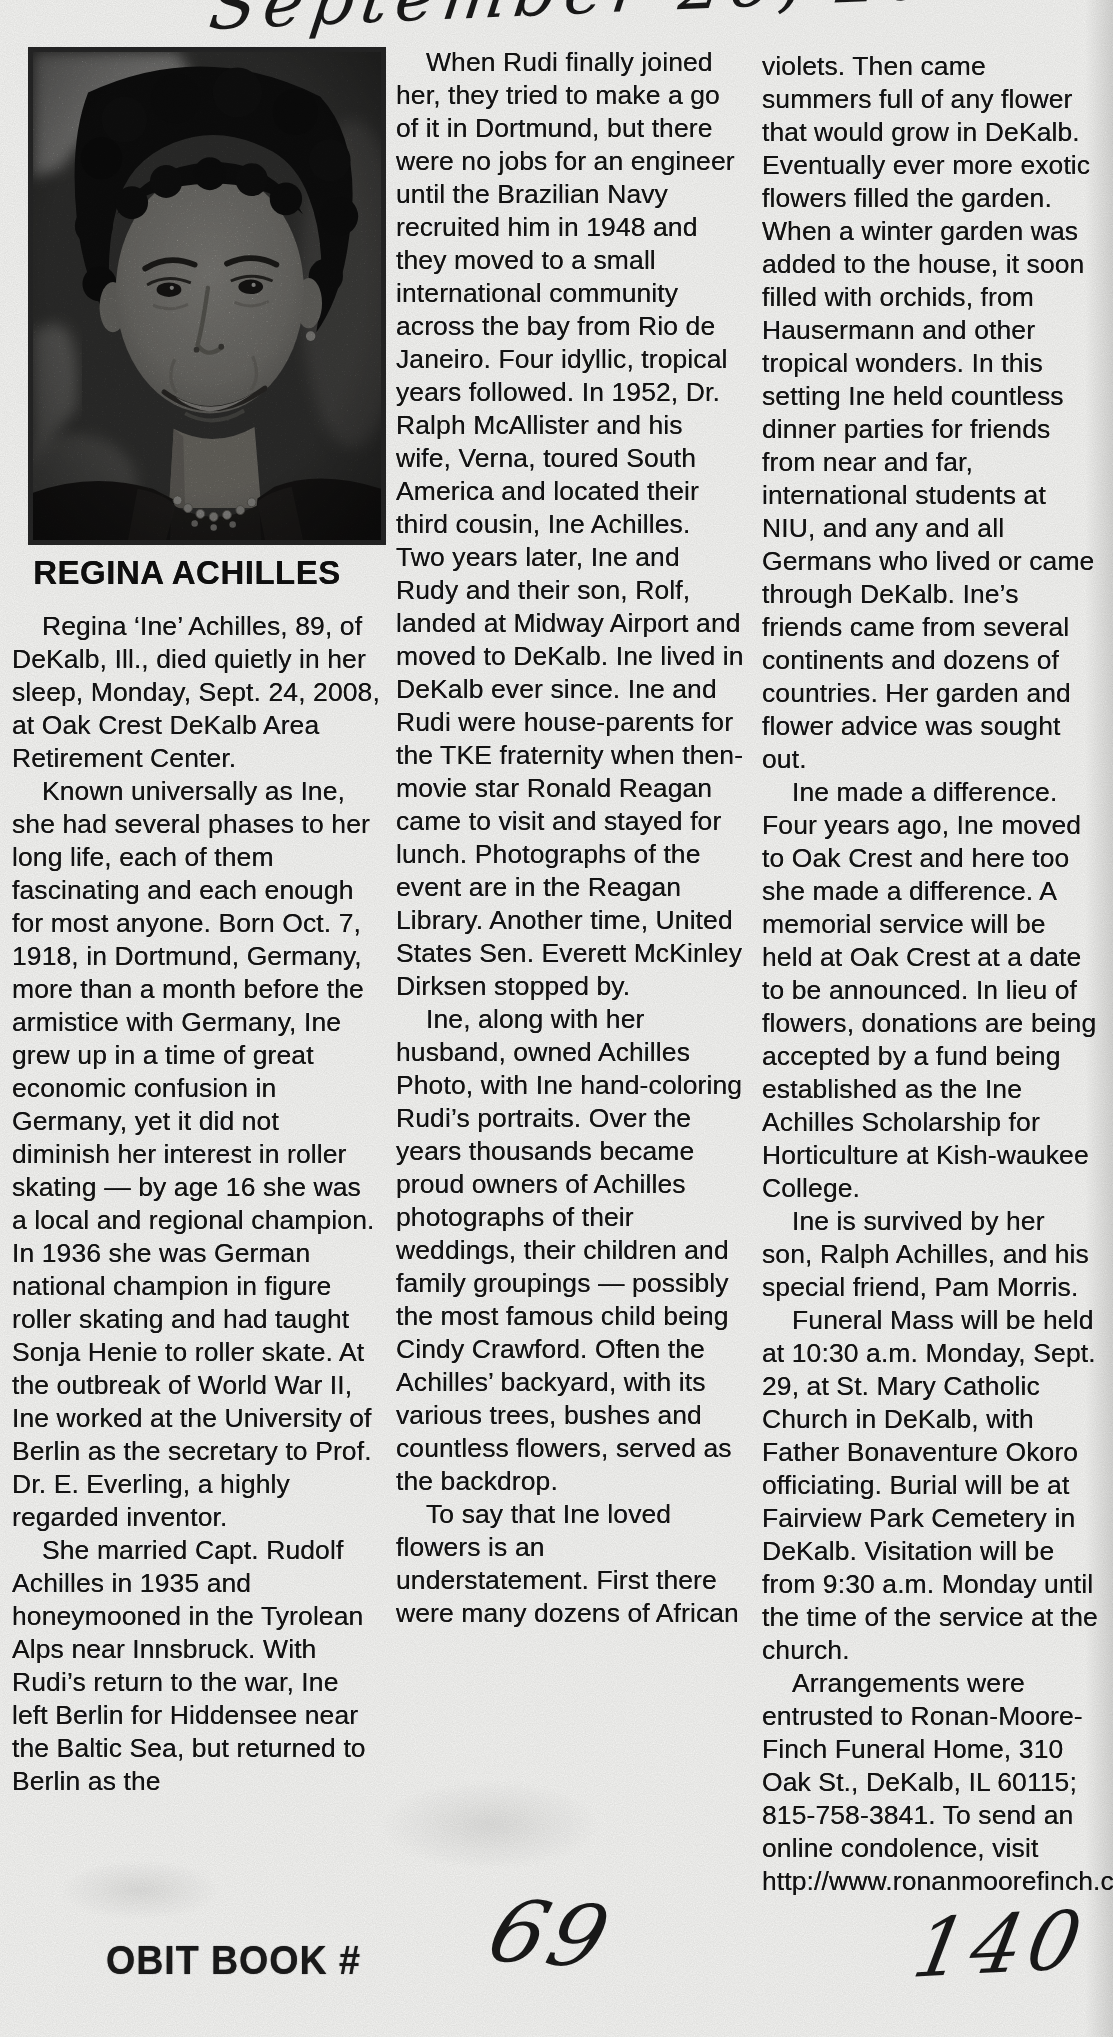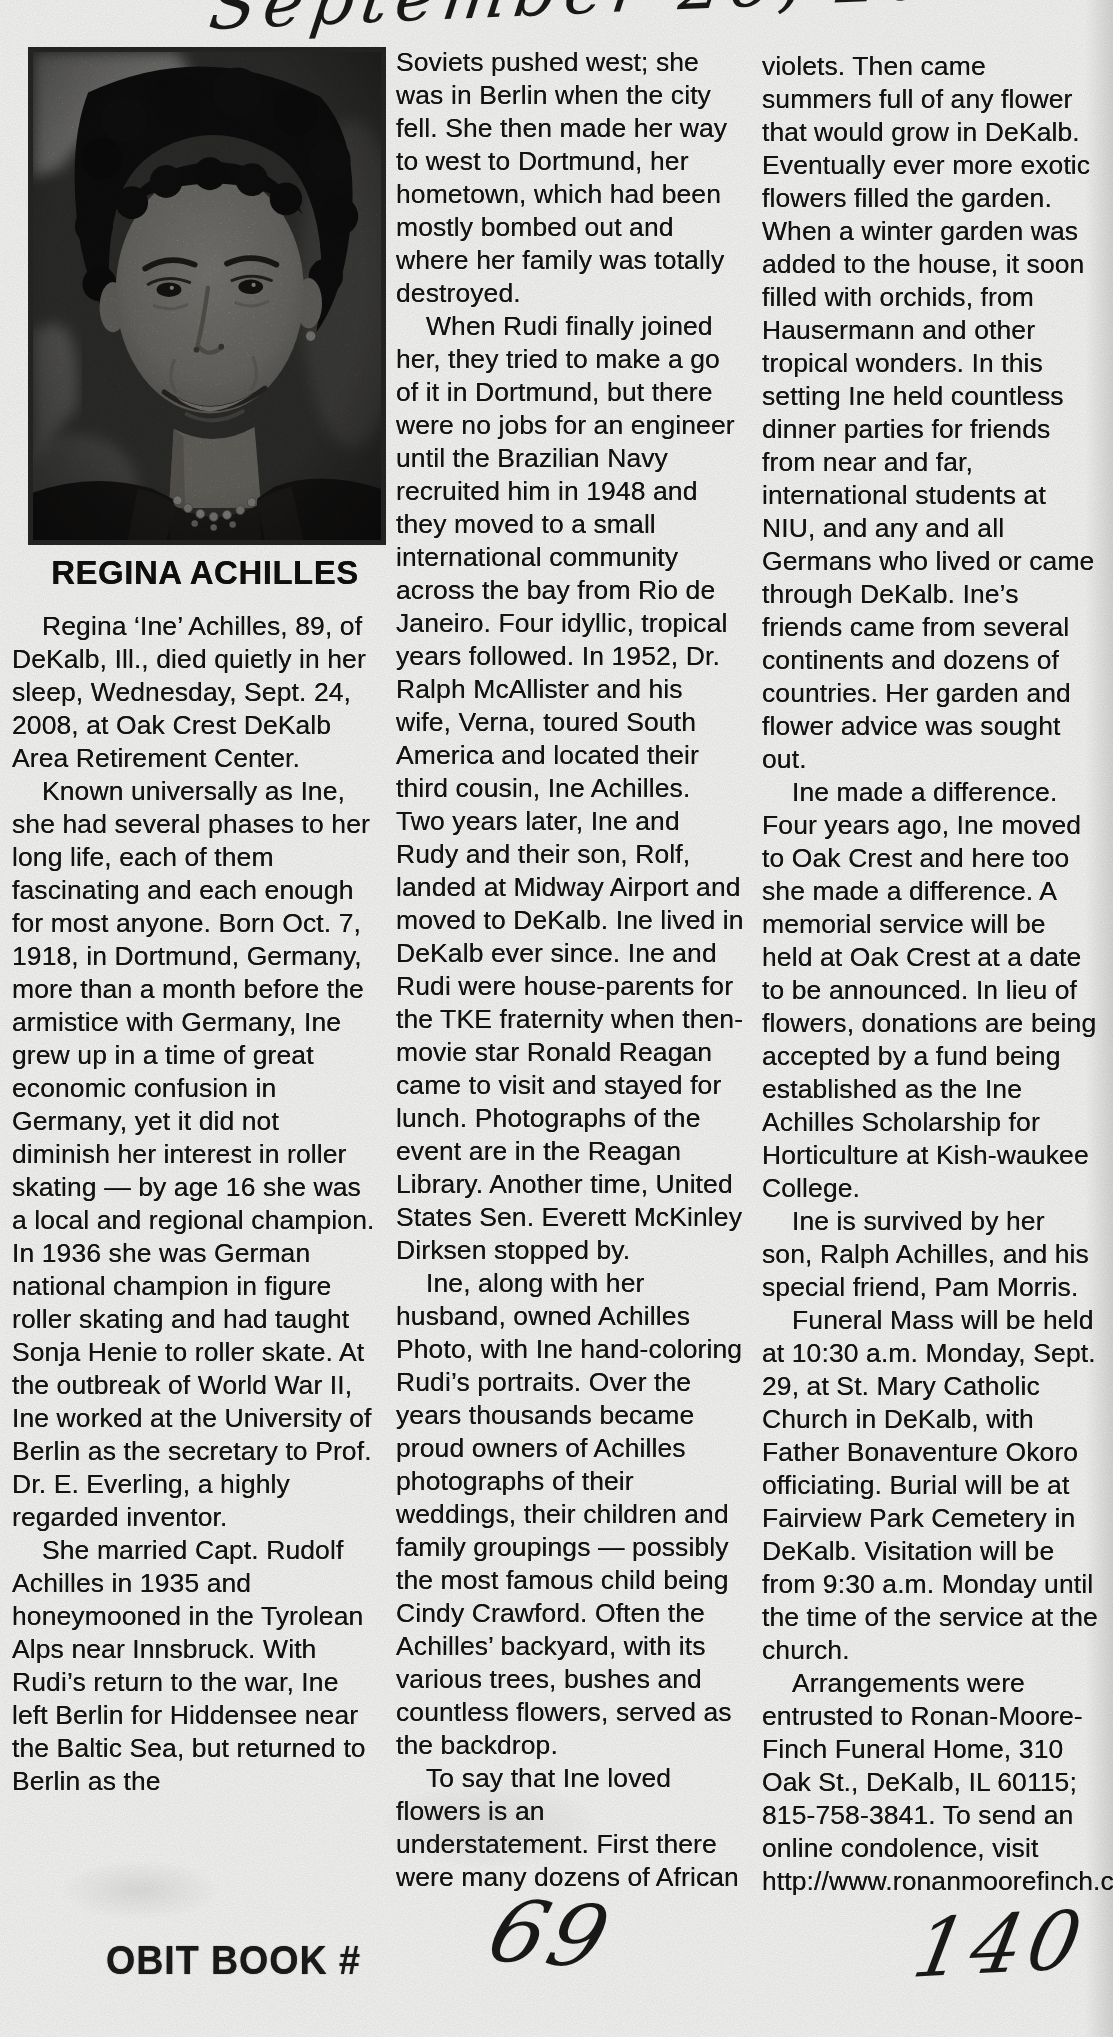--- a/index.html
+++ b/index.html
@@ -38,21 +38,21 @@
     transform:rotate(-3deg) skewX(-14deg);
   }
   
   .photo {
     position:absolute; left:28px; top:47px; width:358px; height:498px;
     border:5px solid #262626; box-sizing:border-box; background:#4a4a48;
   }
   .photo svg { display:block; }
   
   .headline {
-    position:absolute; left:22px; top:554px; width:366px; margin:0;
+    position:absolute; left:4px; top:554px; width:366px; margin:0;
     text-align:center; font-size:33px; font-weight:bold; letter-spacing:0.5px;
     color:#101010; text-shadow:0 0 0.6px rgba(0,0,0,0.85);
   }
   
   .col {
     position:absolute; font-size:26.5px; line-height:33px;
     text-shadow:0 0 0.55px rgba(10,10,10,0.8); letter-spacing:0.1px;
   }
   .col p { margin:0; }
   .col p.indent { text-indent:30px; }
@@ -173,27 +173,26 @@
       </g>
 
       <rect width="366" height="505" fill="url(#vigG)"></rect>
       <rect width="366" height="505" filter="url(#photoGrain)" opacity="0.42"></rect>
     </svg>
   </div>
 
   <h1 class="headline">REGINA ACHILLES</h1>
 
   <div class="col col-1">
-    <p class="indent">Regina ‘Ine’ Achilles, 89, of DeKalb, Ill., died quietly in her sleep, Wednesday, Sept. 24, 2008, at Oak Crest DeKalb Area Retirement Center.</p>
+    <p class="indent">Regina ‘Ine’ Achilles, 89, of DeKalb, Ill., died quietly in her sleep, Monday, Sept. 24, 2008, at Oak Crest DeKalb Area Retirement Center.</p>
     <p class="indent">Known universally as Ine, she had several phases to her long life, each of them fascinating and each enough for most anyone. Born Oct. 7, 1918, in Dortmund, Germany, more than a month before the armistice with Germany, Ine grew up in a time of great economic confusion in Germany, yet it did not diminish her interest in roller skating — by age 16 she was a local and regional champion. In 1936 she was German national champion in figure roller skating and had taught Sonja Henie to roller skate. At the outbreak of World War II, Ine worked at the University of Berlin as the secretary to Prof. Dr. E. Everling, a highly regarded inventor.</p>
     <p class="indent">She married Capt. Rudolf Achilles in 1935 and honeymooned in the Tyrolean Alps near Innsbruck. With Rudi’s return to the war, Ine left Berlin for Hiddensee near the Baltic Sea, but returned to Berlin as the</p>
   </div>
 
   <div class="col col-2">
-    <p>Soviets pushed west; she was in Berlin when the city fell. She then made her way to west to Dortmund, her hometown, which had been mostly bombed out and where her family was totally destroyed.</p>
     <p class="indent">When Rudi finally joined her, they tried to make a go of it in Dortmund, but there were no jobs for an engineer until the Brazilian Navy recruited him in 1948 and they moved to a small international community across the bay from Rio de Janeiro. Four idyllic, tropical years followed. In 1952, Dr. Ralph McAllister and his wife, Verna, toured South America and located their third cousin, Ine Achilles. Two years later, Ine and Rudy and their son, Rolf, landed at Midway Airport and moved to DeKalb. Ine lived in DeKalb ever since. Ine and Rudi were house-parents for the TKE fraternity when then-movie star Ronald Reagan came to visit and stayed for lunch. Photographs of the event are in the Reagan Library. Another time, United States Sen. Everett McKinley Dirksen stopped by.</p>
     <p class="indent">Ine, along with her husband, owned Achilles Photo, with Ine hand-coloring Rudi’s portraits. Over the years thousands became proud owners of Achilles photographs of their weddings, their children and family groupings — possibly the most famous child being Cindy Crawford. Often the Achilles’ backyard, with its various trees, bushes and countless flowers, served as the backdrop.</p>
     <p class="indent">To say that Ine loved flowers is an understatement. First there were many dozens of African</p>
   </div>
 
   <div class="col col-3">
     <p>violets. Then came summers full of any flower that would grow in DeKalb. Eventually ever more exotic flowers filled the garden. When a winter garden was added to the house, it soon filled with orchids, from Hausermann and other tropical wonders. In this setting Ine held countless dinner parties for friends from near and far, international students at NIU, and any and all Germans who lived or came through DeKalb. Ine’s friends came from several continents and dozens of countries. Her garden and flower advice was sought out.</p>
     <p class="indent">Ine made a difference. Four years ago, Ine moved to Oak Crest and here too she made a difference. A memorial service will be held at Oak Crest at a date to be announced. In lieu of flowers, donations are being accepted by a fund being established as the Ine Achilles Scholarship for Horticulture at Kish-waukee College.</p>
     <p class="indent">Ine is survived by her son, Ralph Achilles, and his special friend, Pam Morris.</p>
     <p class="indent">Funeral Mass will be held at 10:30 a.m. Monday, Sept. 29, at St. Mary Catholic Church in DeKalb, with Father Bonaventure Okoro officiating. Burial will be at Fairview Park Cemetery in DeKalb. Visitation will be from 9:30 a.m. Monday until the time of the service at the church.</p>

